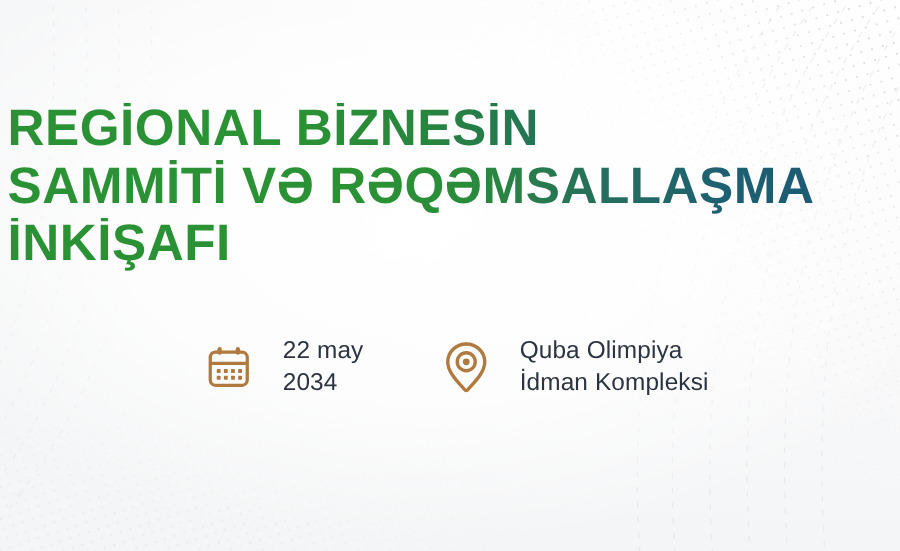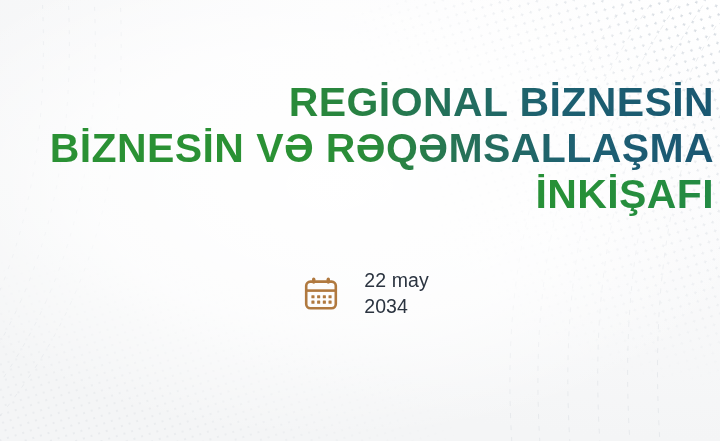--- a/index.html
+++ b/index.html
@@ -79,21 +79,21 @@
     position: relative;
     width: 100%;
     height: 100%;
   }
 
   .title-block {
     position: absolute;
     left: 0;
     right: 0;
     top: 82px;
-    text-align: right;
+    text-align: left;
     line-height: 1.0;
   }
 
   .title-line {
     display: block;
     font-family: "Liberation Sans", sans-serif;
     font-weight: 700;
     font-size: 41px;
     letter-spacing: 0.4px;
     white-space: nowrap;
@@ -186,21 +186,21 @@
       </g>
     </svg>
   </div>
 
   <div class="bg-vignette"></div>
 
   <div class="content">
 
     <div class="title-block">
       <span class="title-line l1">REGİONAL BİZNESİN</span>
-      <span class="title-line l2">BİZNESİN VƏ RƏQƏMSALLAŞMA</span>
+      <span class="title-line l2">SAMMİTİ VƏ RƏQƏMSALLAŞMA</span>
       <span class="title-line l3">İNKİŞAFI</span>
     </div>
 
     <div class="info-row">
 
       <div class="info-item">
         <span class="info-icon">
           <svg width="38" height="38" viewBox="0 0 38 38" aria-hidden="true">
             <rect x="4.2" y="6.6" width="29.6" height="26.6" rx="4.2" ry="4.2" fill="none" stroke="#b0793f" stroke-width="2.6"></rect>
             <line x1="4.2" y1="15.6" x2="33.8" y2="15.6" stroke="#b0793f" stroke-width="2.6"></line>
@@ -217,16 +217,29 @@
               <rect x="26.5" y="25.6" width="3.1" height="3.1" rx=".5"></rect>
             </g>
           </svg>
         </span>
         <span class="info-text">
           <span class="ln">22 may</span>
           <span class="ln">2034</span>
         </span>
       </div>
 
+      <div class="info-item">
+        <span class="info-icon">
+          <svg width="36" height="44" viewBox="0 0 36 44" aria-hidden="true">
+            <path d="M18 3.2 C 9.7 3.2 3.2 9.7 3.2 17.6 C 3.2 26.4 12.6 34.8 16.6 39.6 C 17.4 40.6 18.6 40.6 19.4 39.6 C 23.4 34.8 32.8 26.4 32.8 17.6 C 32.8 9.7 26.3 3.2 18 3.2 Z" fill="none" stroke="#b0793f" stroke-width="2.7" stroke-linejoin="round"></path>
+            <circle cx="18" cy="17.4" r="7.2" fill="none" stroke="#b0793f" stroke-width="2.7"></circle>
+            <circle cx="18" cy="17.4" r="2.7" fill="#b0793f"></circle>
+          </svg>
+        </span>
+        <span class="info-text">
+          <span class="ln">Quba Olimpiya</span>
+          <span class="ln">İdman Kompleksi</span>
+        </span>
+      </div>
 
     </div>
   </div>
 </div>
 
 </body></html>

